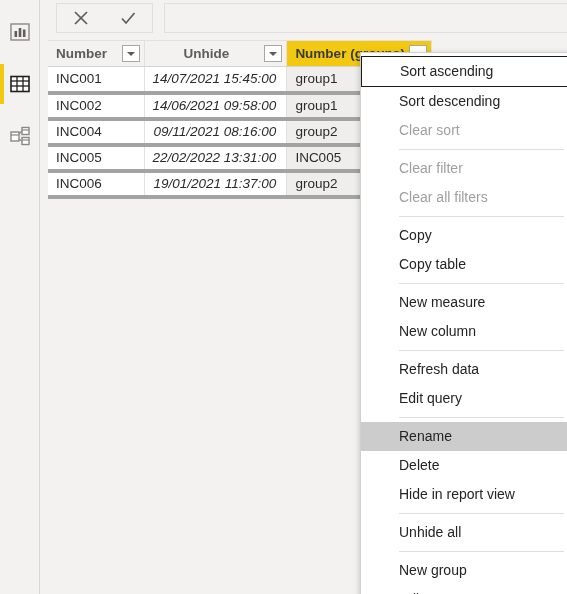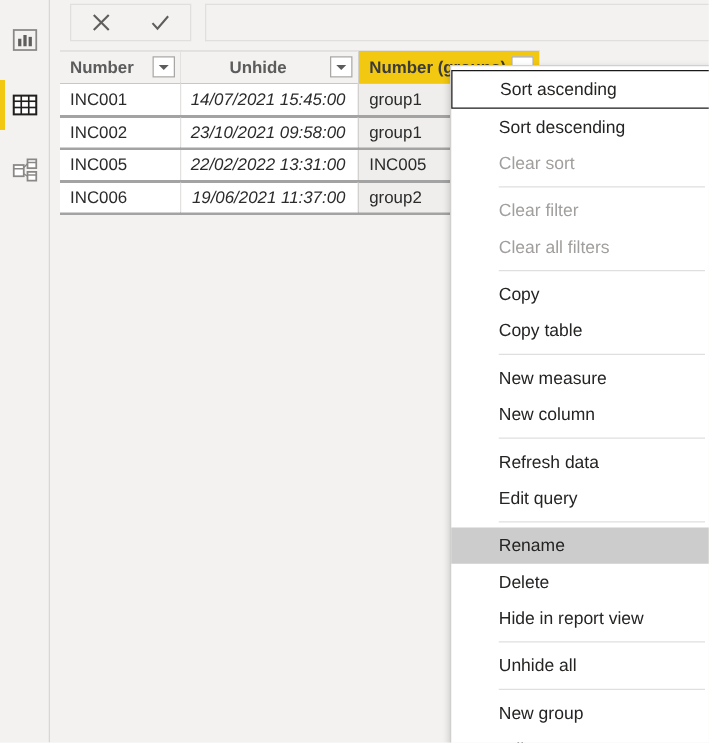--- a/index.html
+++ b/index.html
@@ -111,26 +111,26 @@
   }
   #grid {
     position: absolute;
     left: 8px;
     top: 4px;
     width: 519px;
   }
   table.data-grid {
     border-collapse: collapse;
     table-layout: fixed;
-    background: #a3a3a3;
+    background: #c2410c;
   }
   table.data-grid th,
   table.data-grid td {
     border-right: 1px solid #e3e1df;
-    border-bottom: 2px solid #a3a3a3;
+    border-bottom: 4px solid #a3a3a3;
     padding: 0 8px;
     box-sizing: border-box;
     font-size: 13.5px;
     text-align: left;
     white-space: nowrap;
     overflow: hidden;
   }
   table.data-grid thead th {
     height: 26px;
     background: #f3f2f1;
@@ -325,31 +325,36 @@
           </tr>
         </thead>
         <tbody>
           <tr>
             <td class="col-w1">INC001</td>
             <td class="col-w2 col-date">14/07/2021 15:45:00</td>
             <td class="col-w3 col-selected">group1</td>
           </tr>
           <tr>
             <td class="col-w1">INC002</td>
-            <td class="col-w2 col-date">23/10/2021 09:58:00</td>
+            <td class="col-w2 col-date">14/06/2021 09:58:00</td>
             <td class="col-w3 col-selected">group1</td>
+          </tr>
+          <tr>
+            <td class="col-w1">INC004</td>
+            <td class="col-w2 col-date">09/11/2021 08:16:00</td>
+            <td class="col-w3 col-selected">group2</td>
           </tr>
           <tr>
             <td class="col-w1">INC005</td>
             <td class="col-w2 col-date">22/02/2022 13:31:00</td>
             <td class="col-w3 col-selected">INC005</td>
           </tr>
           <tr>
             <td class="col-w1">INC006</td>
-            <td class="col-w2 col-date">19/06/2021 11:37:00</td>
+            <td class="col-w2 col-date">19/01/2021 11:37:00</td>
             <td class="col-w3 col-selected">group2</td>
           </tr>
         </tbody>
       </table>
     </div>
   </div>
 
   <div id="context-menu">
     <div class="menu-item focused">Sort ascending</div>
     <div class="menu-item">Sort descending</div>

